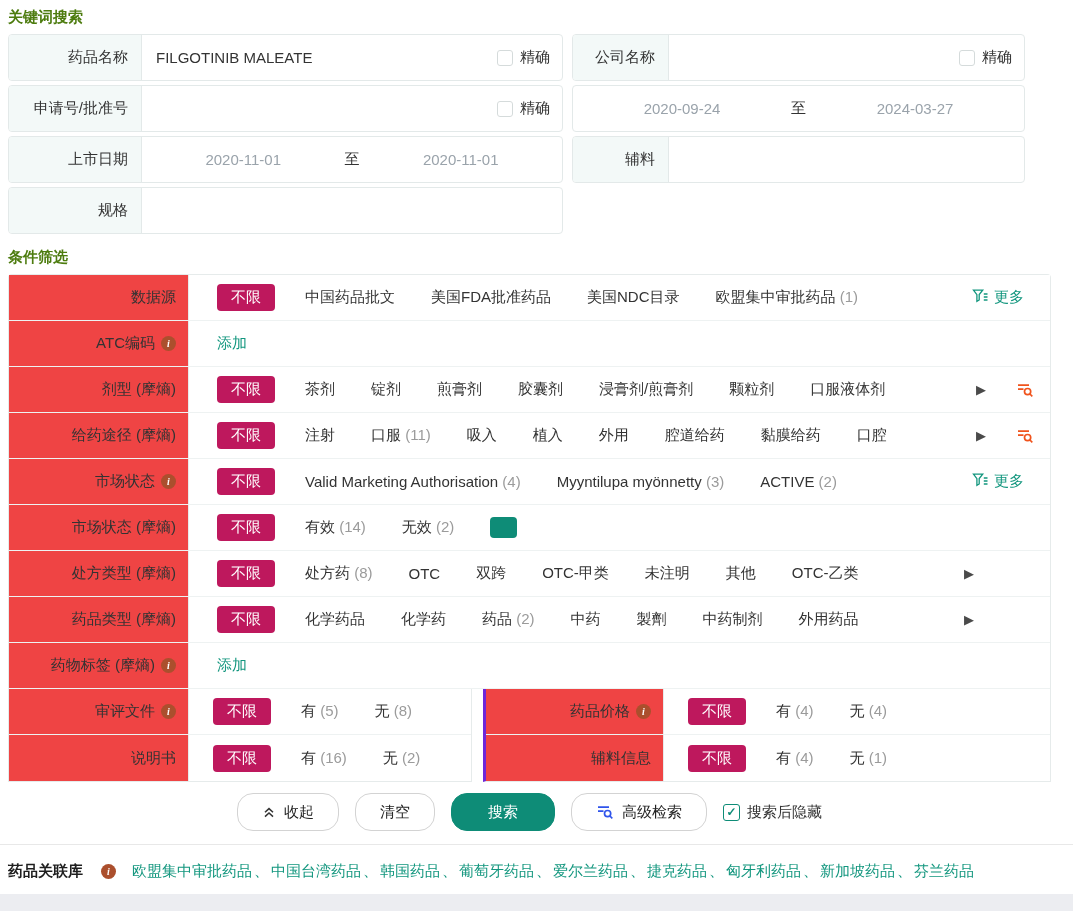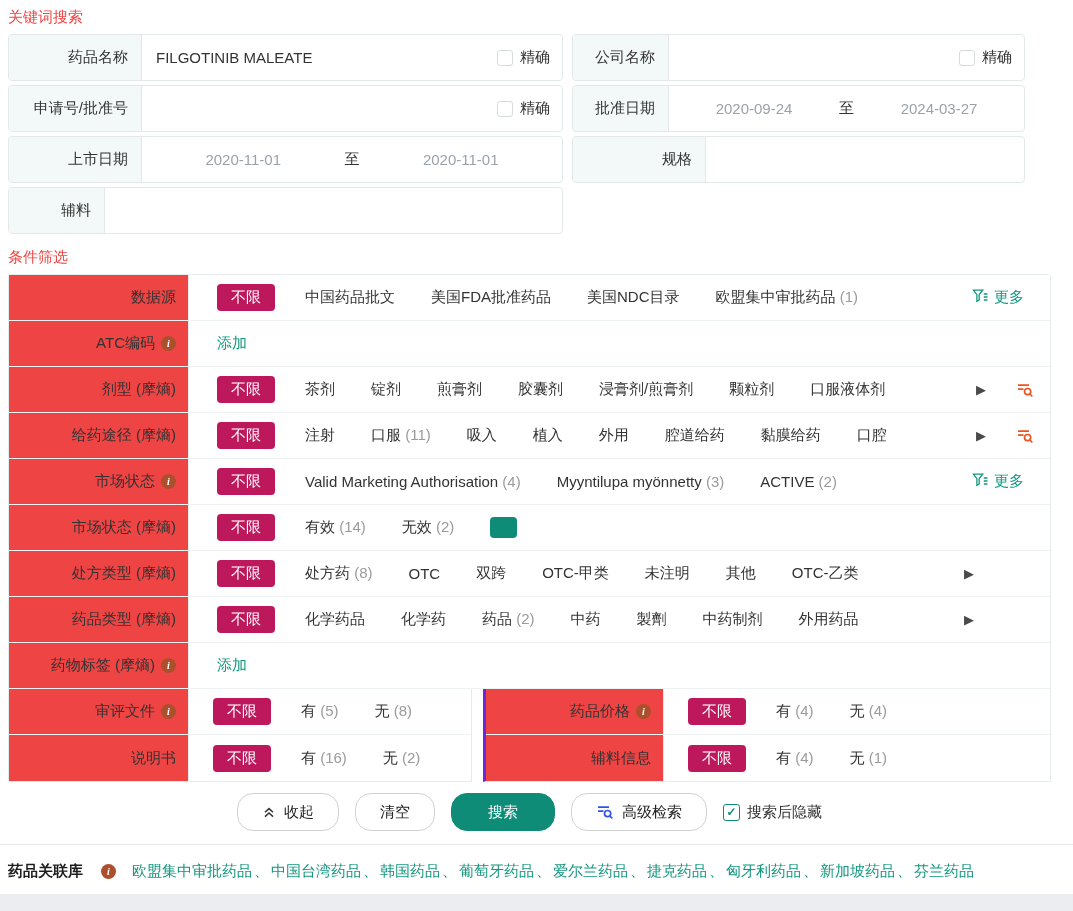--- a/index.html
+++ b/index.html
@@ -2,21 +2,21 @@
 <html><head>
 <meta charset="utf-8">
 <style>
   * { box-sizing:border-box; }
   html,body { margin:0; padding:0; }
   body {
     width:1073px; height:911px; position:relative; overflow:hidden;
     background:#ffffff; color:#333;
     font-family:"Liberation Sans", sans-serif; font-size:15px;
   }
-  .section-title { font-weight:normal; font-size:15px; color:#ef4444; margin:0 0 7px 0; }
+  .section-title { font-weight:bold; font-size:15px; color:#4d7c0f; margin:0 0 7px 0; }
 
   
   .kw-wrap { padding:8px 8px 0 8px; }
   .kw-grid { display:grid; grid-template-columns:555px 453px; column-gap:9px; row-gap:4px; }
   .kw-row { display:flex; height:47px; border:1px solid #e3e9e9; border-radius:4px; overflow:hidden; background:#fff; }
   .kw-label { background:#f3f9f8; border-right:1px solid #e3e9e9; display:flex; align-items:center;
               justify-content:flex-end; padding:0 13px; color:#333; flex:none; }
   .w-l { width:133px; } .w-r { width:96px; }
   .kw-field { flex:1; display:flex; align-items:center; padding:0 12px; min-width:0; }
   .kw-input { flex:1; border:none; outline:none; background:transparent; font-family:inherit;
@@ -113,46 +113,45 @@
       <div class="kw-field">
         <input class="kw-input" value="" style="">
         <span class="exact">
           <span class="cb"></span>
           <span>精确</span>
         </span>
       </div>
     </div>
 
     <div class="kw-row">
-      <div class="kw-label w-r">批准日期</div>
       <div class="date-field">
         <span class="date-val">2020-09-24</span>
         <span class="to-label">至</span>
         <span class="date-val">2024-03-27</span>
       </div>
     </div>
 
     <div class="kw-row">
       <div class="kw-label w-l">上市日期</div>
       <div class="date-field">
         <span class="date-val">2020-11-01</span>
         <span class="to-label">至</span>
         <span class="date-val">2020-11-01</span>
       </div>
     </div>
 
     <div class="kw-row">
-      <div class="kw-label w-l">规格</div>
+      <div class="kw-label w-r">辅料</div>
       <div class="kw-field">
         <input class="kw-input" value="" style="">
       </div>
     </div>
 
     <div class="kw-row">
-      <div class="kw-label w-r">辅料</div>
+      <div class="kw-label w-l">规格</div>
       <div class="kw-field">
         <input class="kw-input" value="" style="">
       </div>
     </div>
 
   </div>
 </div>
 
 <div class="flt-wrap">
   <div class="section-title">条件筛选</div>

